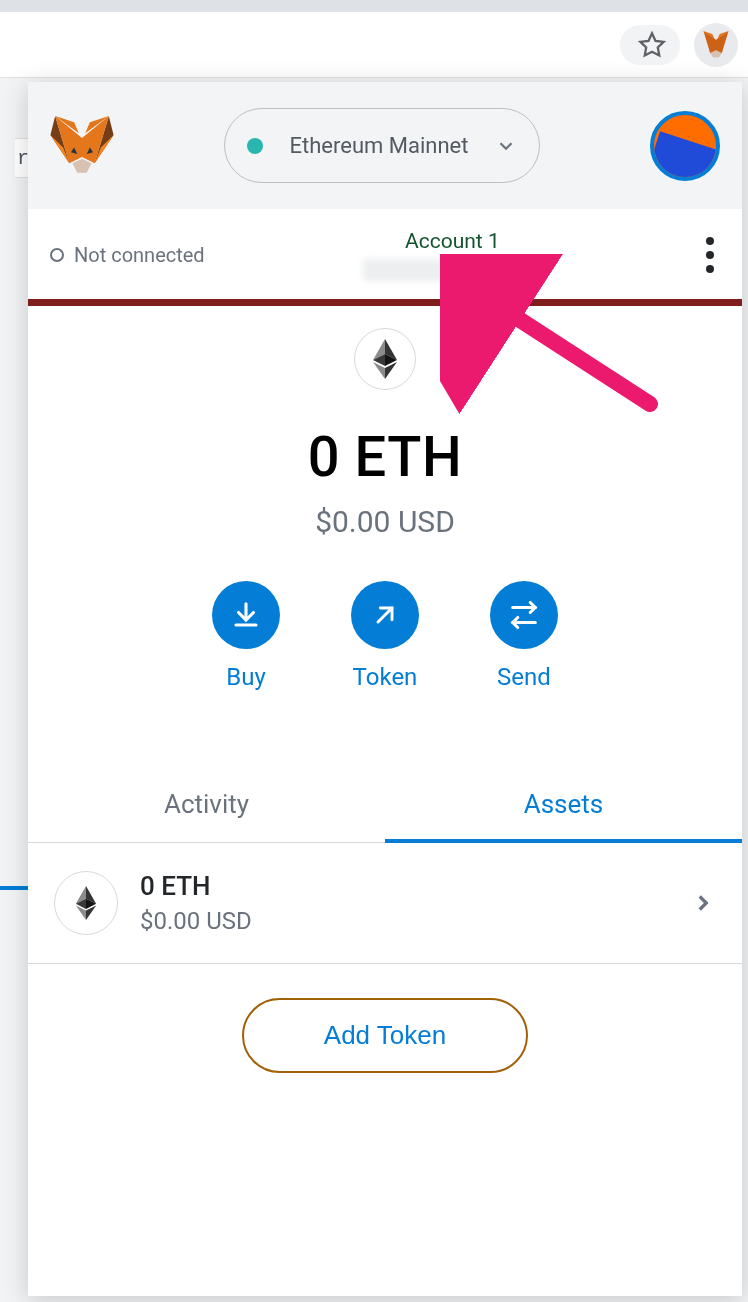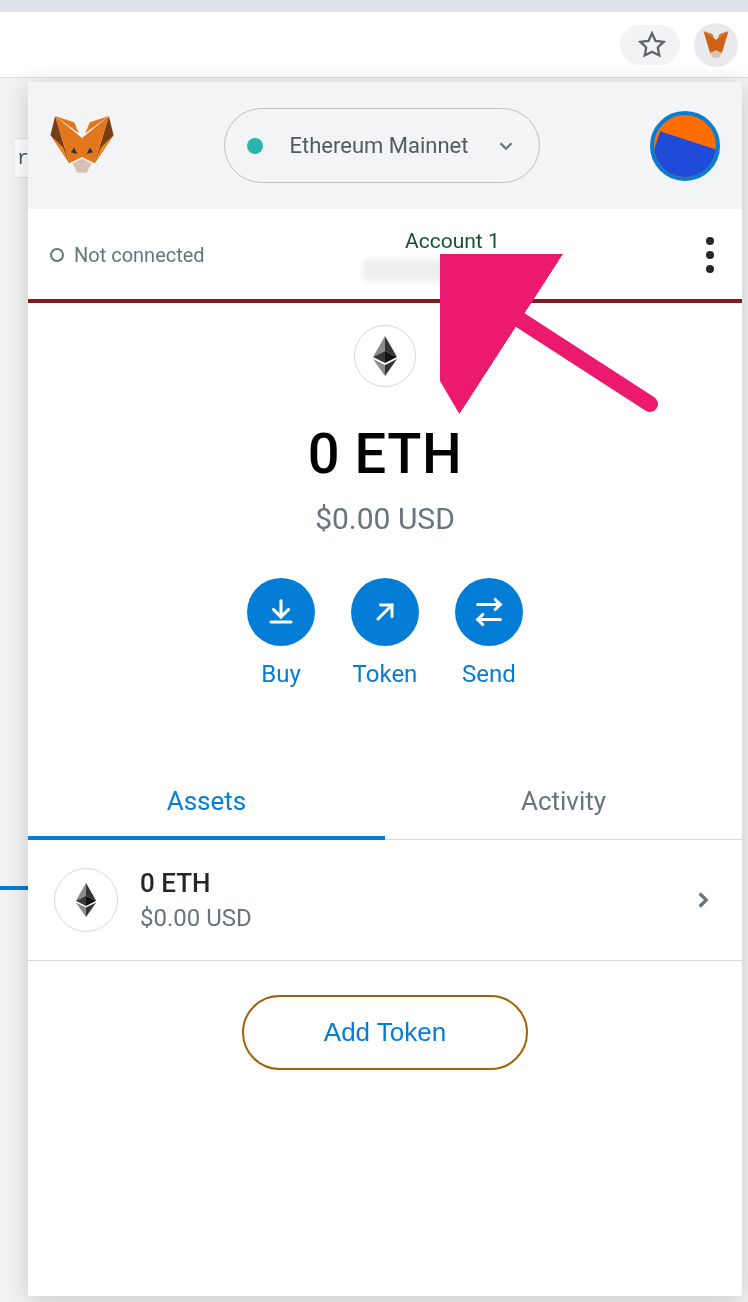--- a/index.html
+++ b/index.html
@@ -96,21 +96,21 @@
     width:90px; height:90px;
     background:#1f4bd8;
     transform: rotate(18deg);
   }
 
   
   .account-row {
     display: flex;
     align-items: center;
     padding: 20px 22px 18px;
-    border-bottom: 4px solid #7f1d1d;
+    border-bottom: 7px solid #7f1d1d;
     position: relative;
   }
   .conn-status { display:flex; align-items:center; gap:10px; color:#6a737d; font-size:20px;}
   .conn-circle {
     width:14px; height:14px; border:2px solid #6a737d; border-radius:50%;
   }
   .account-middle {
     flex:1;
     display:flex;
     flex-direction:column;
@@ -137,21 +137,21 @@
   .coin-circle {
     width:62px; height:62px; border-radius:50%;
     border:1px solid #d6d9dc;
     display:flex; align-items:center; justify-content:center;
     margin-bottom: 34px;
   }
   .balance-main { font-size:56px; font-weight:500; color:#000; letter-spacing:0.5px; }
   .balance-sub { font-size:30px; color:#6a737d; margin-top: 14px; }
 
   .actions-row {
-    display:flex; justify-content:space-between; gap:36px;
+    display:flex; justify-content:space-between; gap:71px;
     margin-top: 42px;
   }
   .action-btn {
     display:flex; flex-direction:column; align-items:center; gap:14px;
     cursor:pointer;
   }
   .action-circle {
     width:68px; height:68px; border-radius:50%;
     background:#037dd6;
     display:flex; align-items:center; justify-content:center;
@@ -353,22 +353,22 @@
             <polyline points="7 22 3 18 7 14"></polyline>
               <line x1="21" y1="18" x2="3" y2="18"></line>
           </svg>
         </div>
         <span class="action-label">Send</span>
       </div>
     </div>
   </div>
 
   <div class="tabs-row">
+    <div class="tab">Activity</div>
     <div class="tab active">Assets</div>
-    <div class="tab">Activity</div>
   </div>
 
   <div class="asset-item">
     <div class="asset-icon">
       <svg width="22" height="34" viewBox="0 0 26 40">
         <polygon fill="#343434" points="13 0 13 15 25 21"></polygon>
         <polygon fill="#8c8c8c" points="13 0 1 21 13 15"></polygon>
         <polygon fill="#343434" points="13 29 13 40 25 23"></polygon>
         <polygon fill="#8c8c8c" points="13 40 13 29 1 23"></polygon>
         <polygon fill="#141414" points="13 27 25 21 13 15"></polygon>

